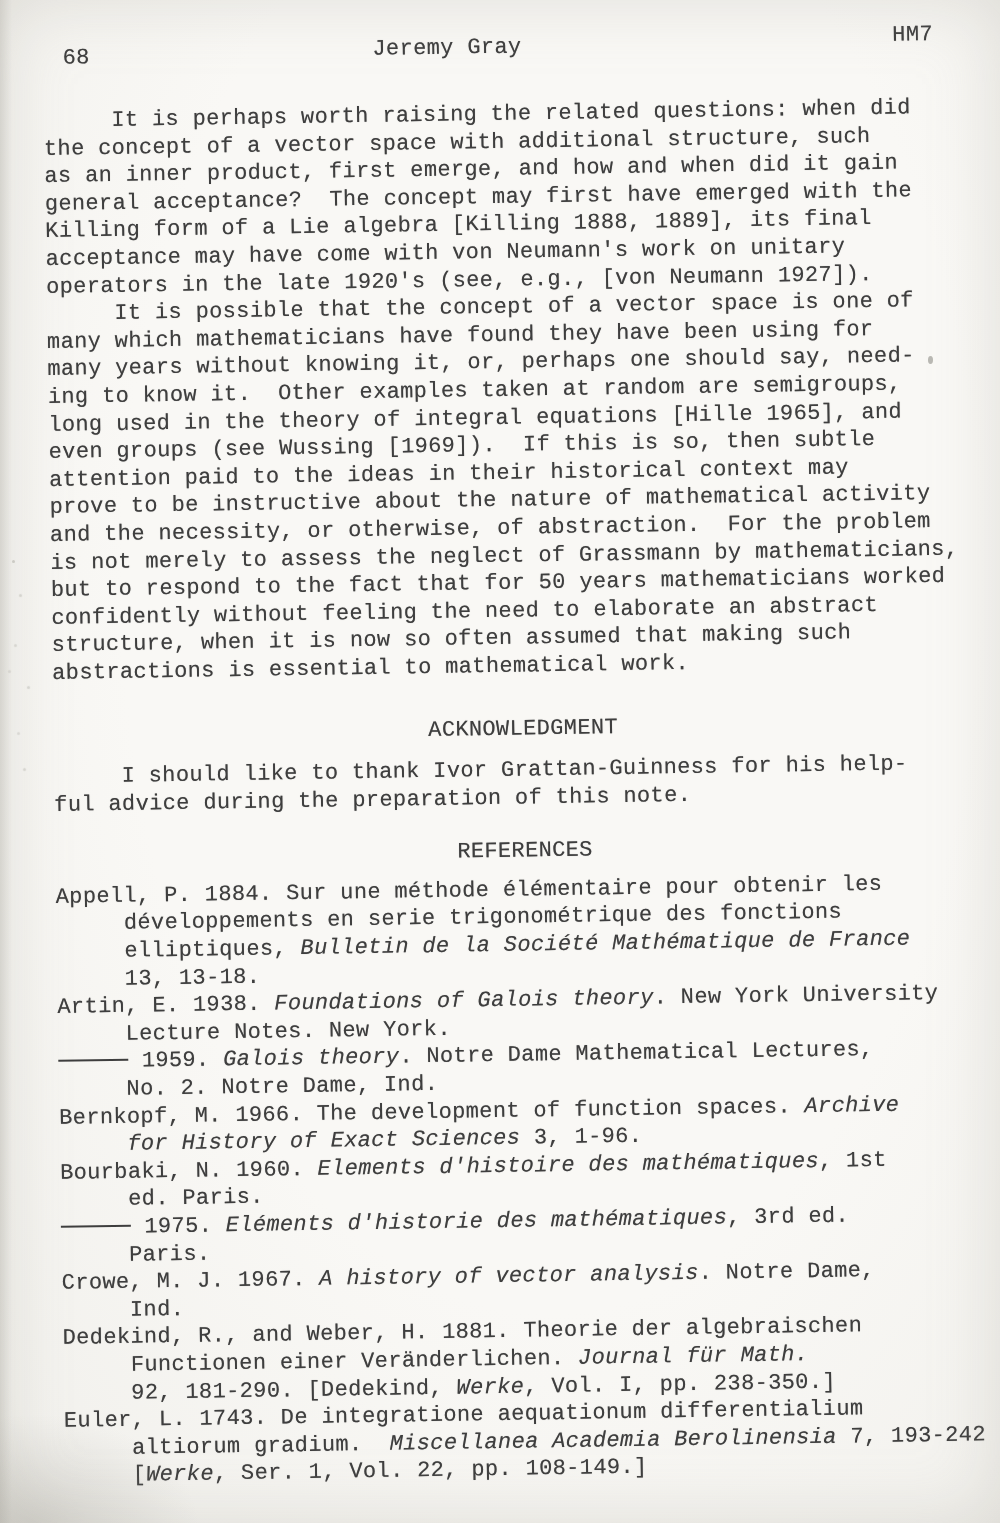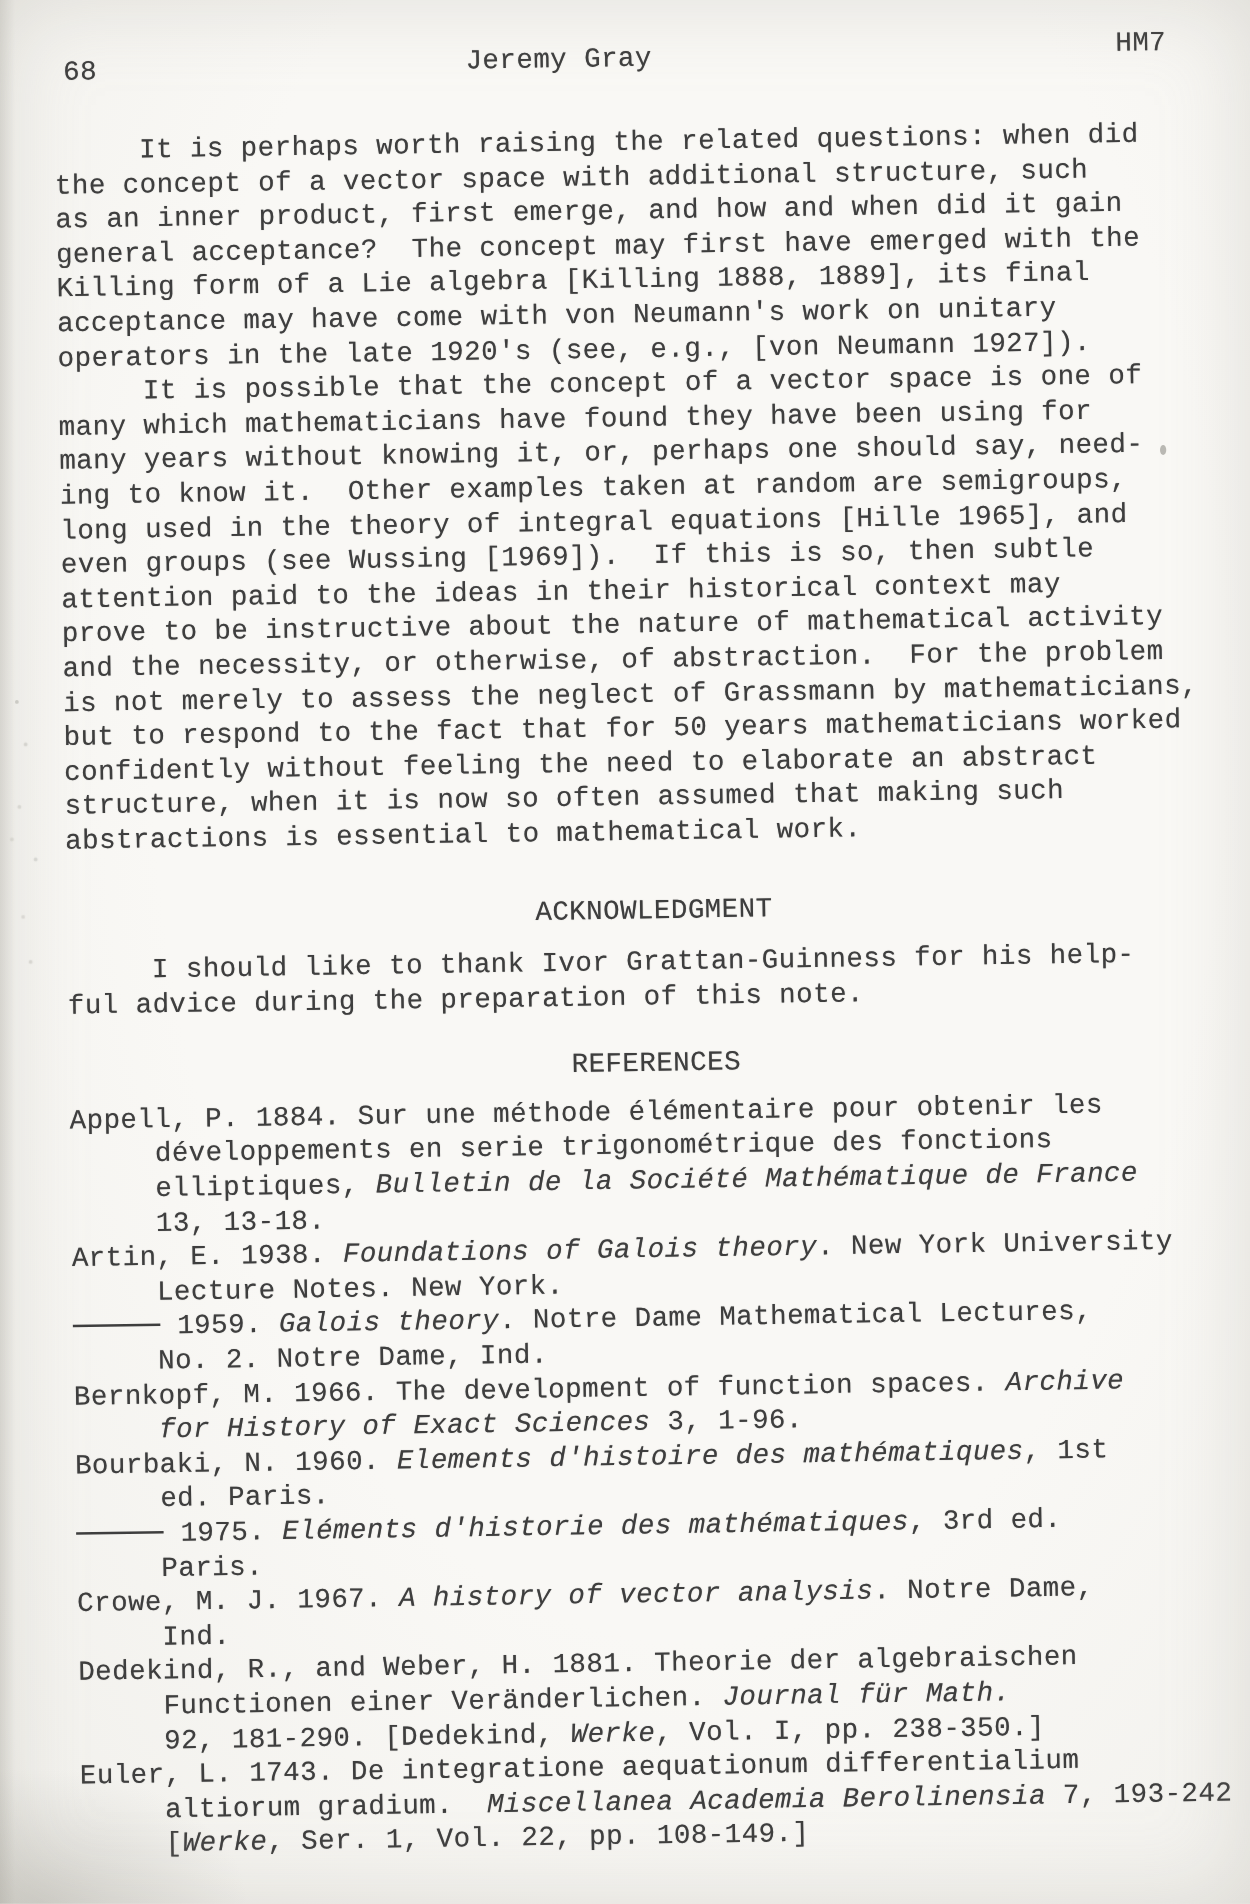--- a/index.html
+++ b/index.html
@@ -17,21 +17,21 @@
     box-shadow:inset 0 0 70px rgba(160,158,148,0.28);
   }
   .scan{
     position:absolute;left:42px;top:24px;width:940px;
     transform:rotate(-0.9deg);transform-origin:0 0;
     font-size:22px;line-height:27.6px;letter-spacing:0.35px;
     color:#3e3e3e;
     text-shadow:0 0 0.7px rgba(62,62,62,0.55);
   }
   .page-header{position:relative;height:26px;margin-top:15px;}
-  .page-header .num{position:absolute;left:8px;top:6px;}
+  .page-header .num{position:absolute;left:20px;top:6px;}
   .page-header .title{position:absolute;left:330px;top:2px;}
   .page-header .code{position:absolute;left:850px;top:-4px;}
   .para{white-space:pre-wrap;}
   .para.first{margin-top:43px;}
   .heading{text-align:center;margin-top:36px;margin-bottom:13px;}
   .heading.refs-heading{margin-top:26px;margin-bottom:11px;}
   .refs .ref{white-space:pre-wrap;}
   .refs em{font-style:italic;}
   .rule{
     display:inline-block;width:5.3ch;height:0;

